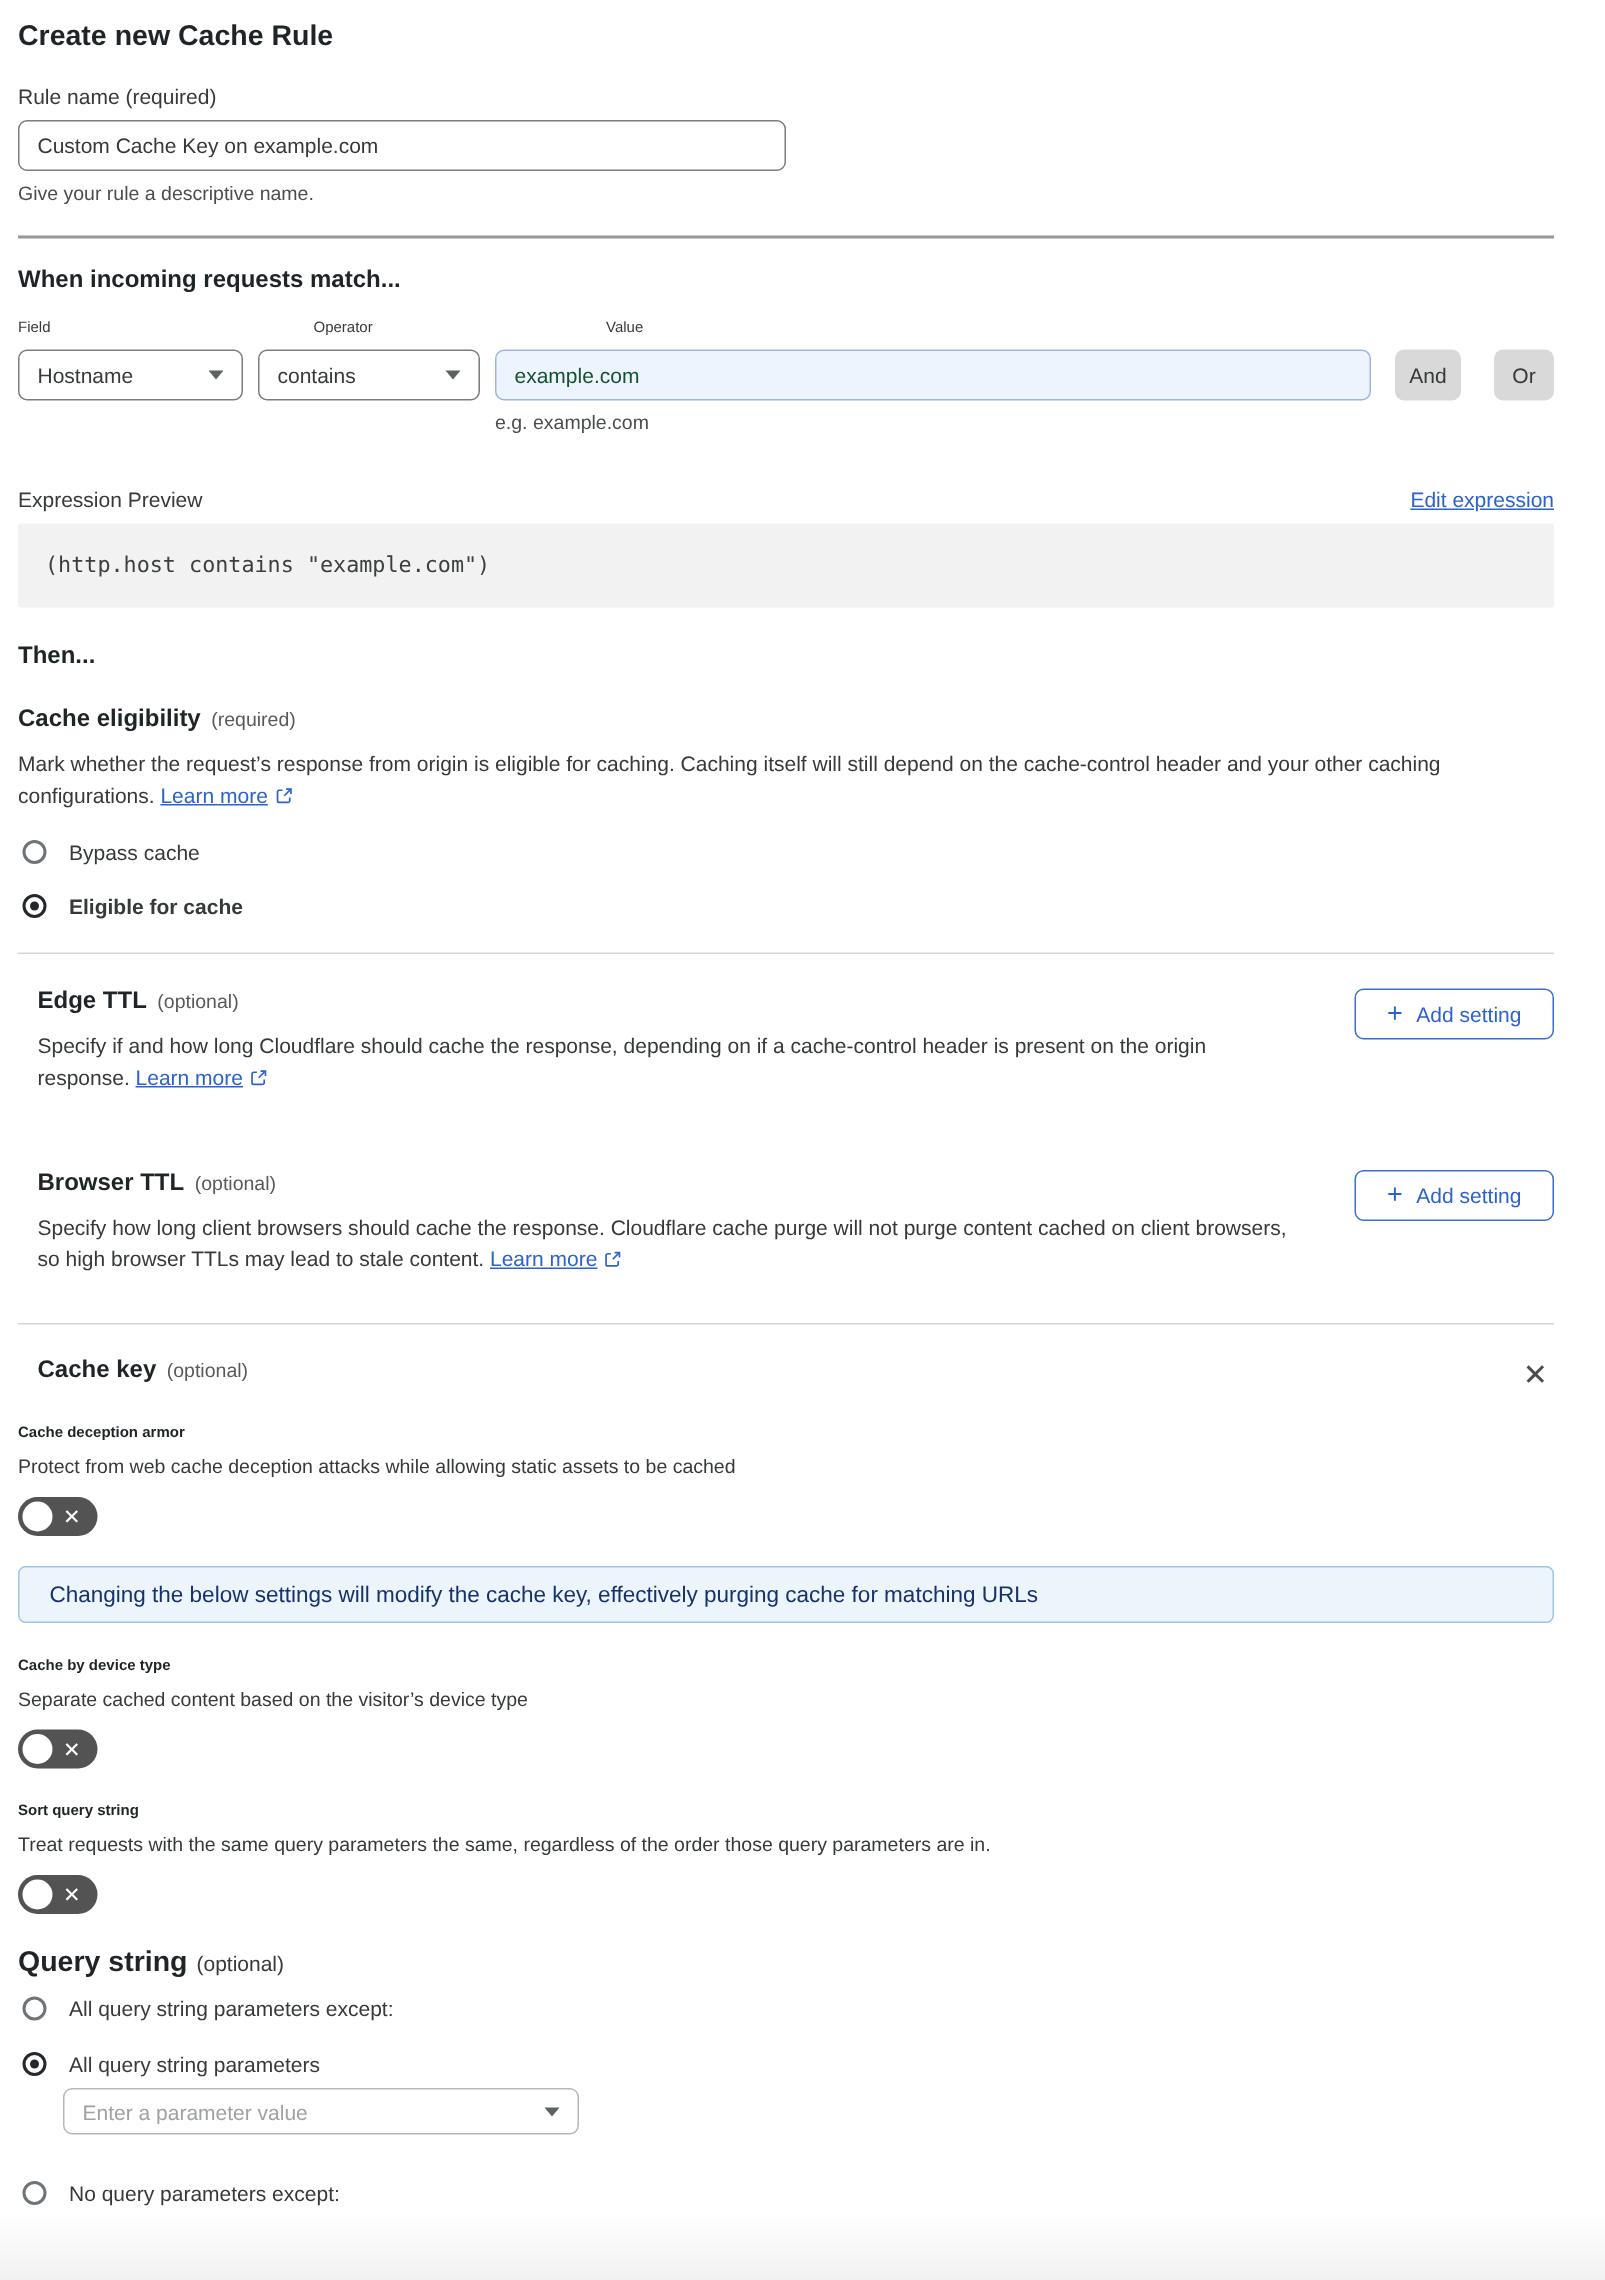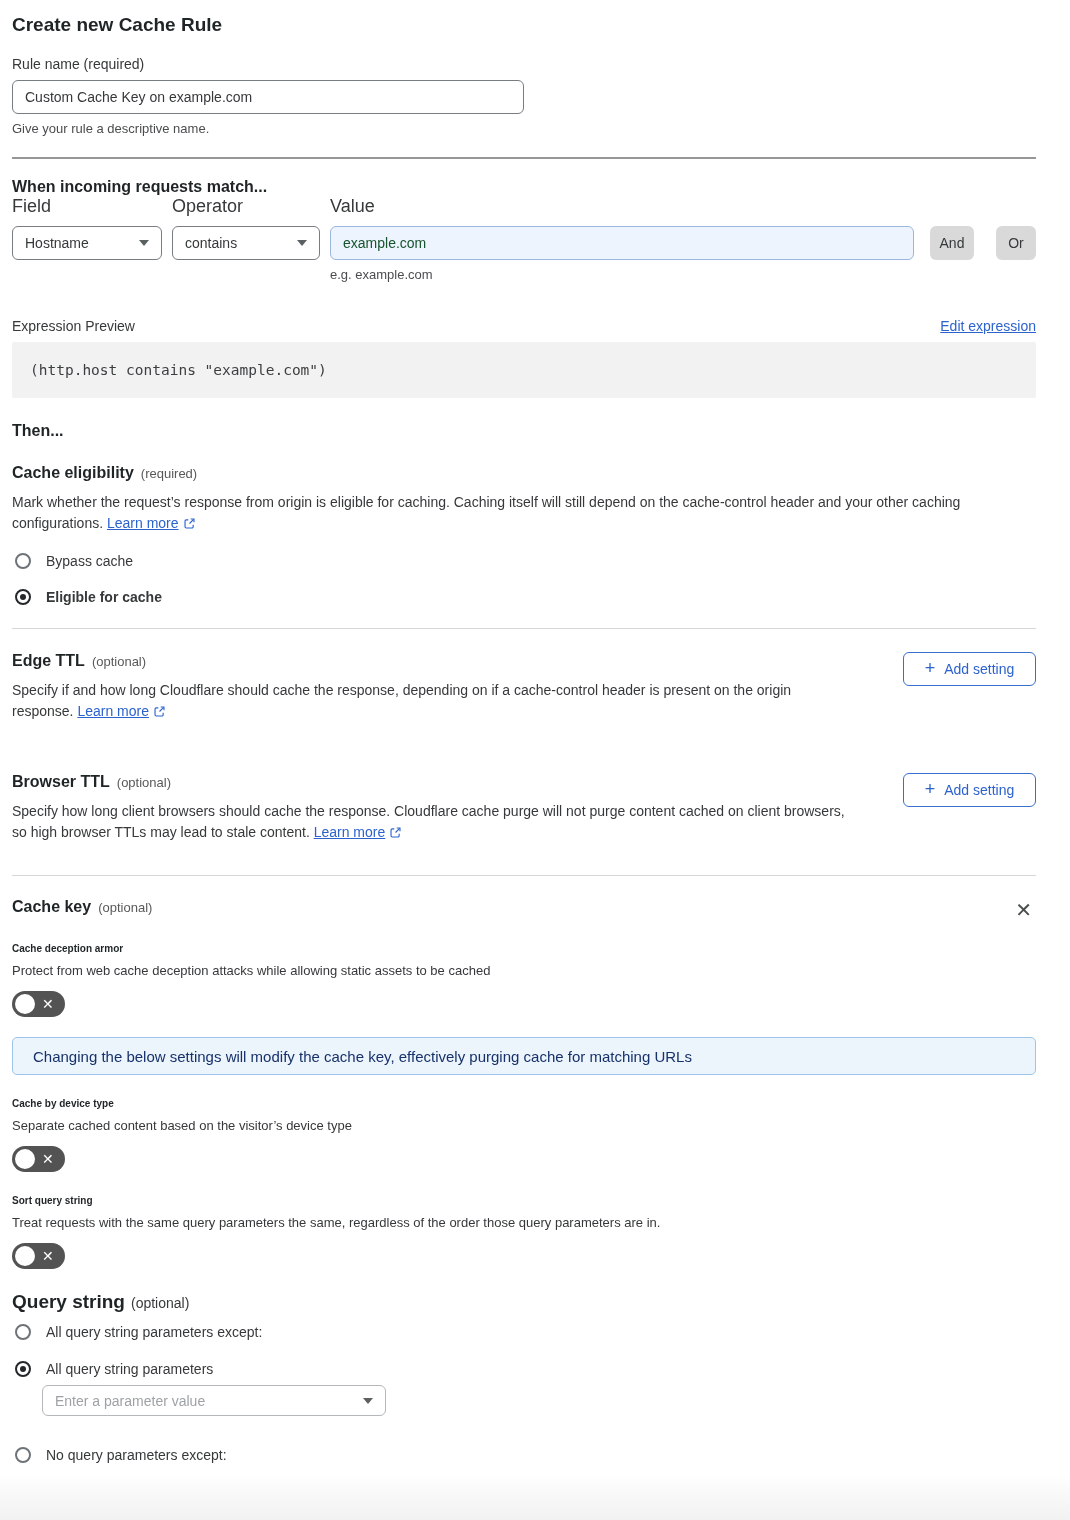--- a/index.html
+++ b/index.html
@@ -16,21 +16,21 @@
   }
   .helper { font-size:13px; color:#4a4d4e; margin-top:7px; }
 
   hr.divider-dark { border:none; border-top:2px solid #979797; margin:21px 0 0 0; }
   hr.divider { border:none; border-top:1px solid #d6d6d6; margin:0; }
 
   h2.section { font-size:16px; font-weight:bold; color:#1f2426; }
 
   
   .match-heading { margin-top:19px; }
-  .cols-labels { display:flex; font-size:18px; color:#36393a; }
+  .cols-labels { display:flex; margin-top:17px; font-size:10px; color:#36393a;gap:37px; }
   .cols-labels .c1 { width:150px; margin-right:10px; }
   .cols-labels .c2 { width:148px; margin-right:10px; }
   .cols-row { display:flex; margin-top:9px; align-items:flex-start; }
   .select {
     height:34px; border:1px solid #777d82; border-radius:6px; background:#fff;
     display:flex; align-items:center; justify-content:space-between;
     padding:0 12px; font-size:14px; color:#36393a; cursor:pointer;
   }
   .select.w1 { width:150px; margin-right:10px; }
   .select.w2 { width:148px; margin-right:10px; }
@@ -65,21 +65,21 @@
   .para { font-size:14px; color:#36393a; line-height:21px; margin-top:10px; max-width:1010px; }
   .ext-icon { display:inline-block; vertical-align:-2px; margin-left:4px; }
 
   .radio-row { display:flex; align-items:center; margin-top:17px; cursor:pointer; }
   .radio { width:16px; height:16px; border-radius:50%; border:2px solid #6e7377; background:#fff; margin:0 15px 0 3px; flex:none; position:relative; }
   .radio.checked { border-color:#24282a; }
   .radio.checked::after { content:""; position:absolute; left:3px; top:3px; width:6px; height:6px; border-radius:50%; background:#24282a; }
   .radio-label { font-size:14px; color:#36393a; }
   .radio-label.bold { font-weight:bold; }
 
-  .setting-block { display:flex; justify-content:space-between; align-items:flex-start; }
+  .setting-block { display:flex; justify-content:space-between; align-items:flex-start;margin-left:13px; }
   .add-btn {
     width:133px; height:34px; border:1px solid #3a6fd0; border-radius:6px; background:#fff;
     color:#2c62cd; font-size:14px; font-family:"Liberation Sans", sans-serif;
     display:flex; align-items:center; justify-content:center; gap:9px; cursor:pointer; flex:none;
   }
   .plus { font-size:18px; font-weight:400; line-height:1; margin-top:-2px; }
 
   .close-x { font-size:20px; color:#4a4d4e; cursor:pointer; line-height:1; padding:2px 4px; }
 
   .mini-title { font-size:10px; font-weight:bold; color:#1f2426; }

